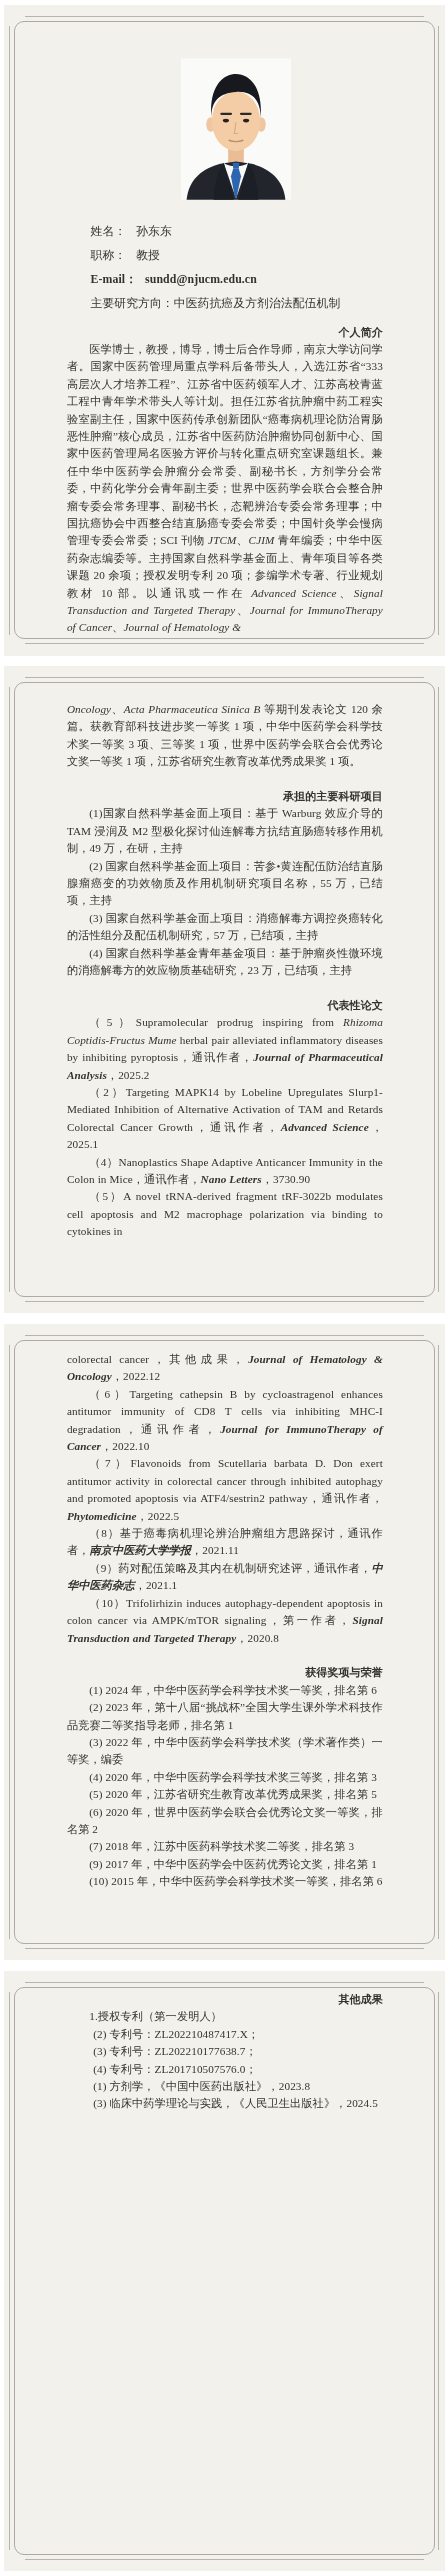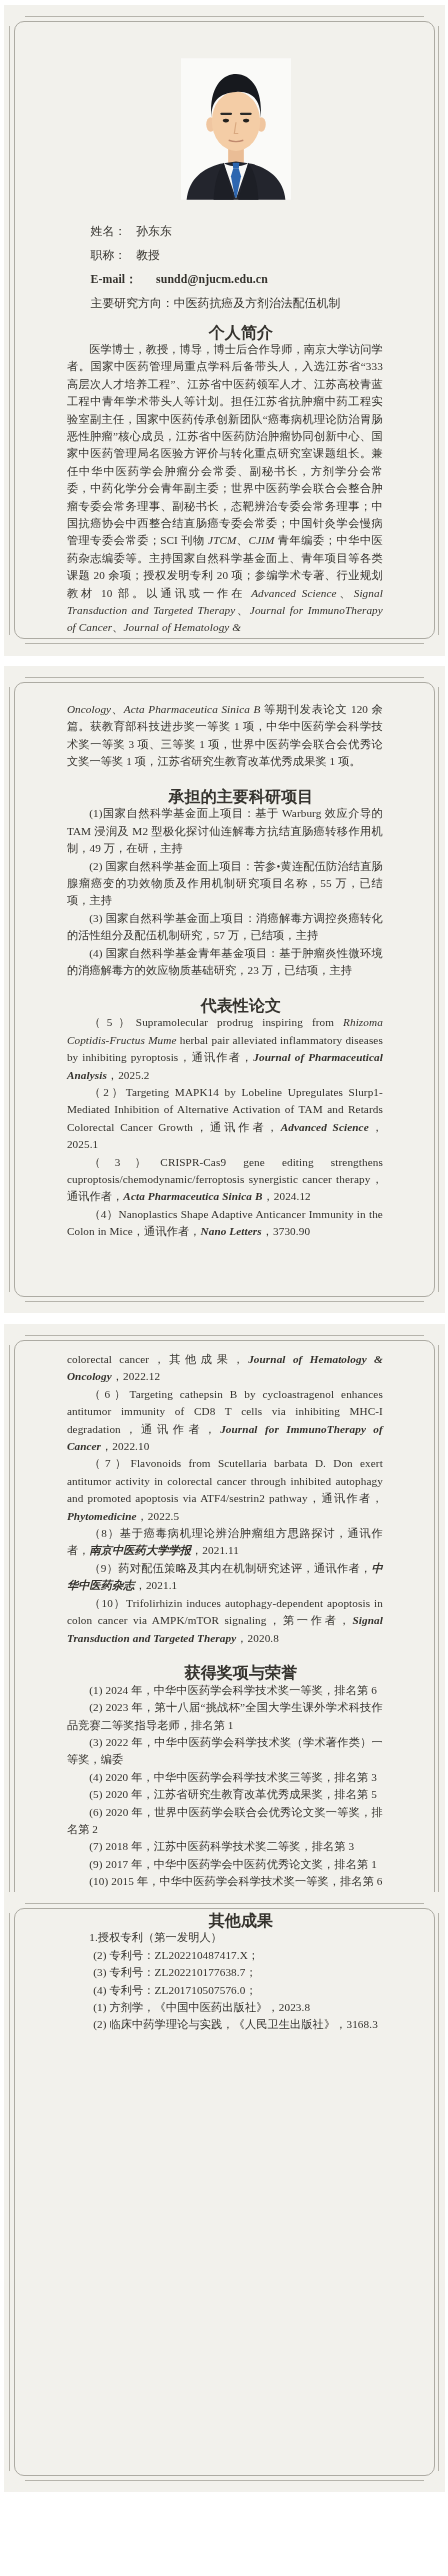--- a/index.html
+++ b/index.html
@@ -2,49 +2,49 @@
 <html style="font-size:9px"><head>
 <meta charset="utf-8">
 <style>
   html,body{margin:0;padding:0;background:#ffffff;}
   .canvas{position:relative;width:449px;height:2576px;background:#ffffff;
           font-family:"Liberation Serif","DejaVu Serif",serif;color:#35332e;}
   .page{position:absolute;left:3.9px;width:441px;background:#f2f1ec;overflow:hidden;}
   #page1{top:4.5px;height:651px}
   #page2{top:666px;height:647px}
   #page3{top:1324px;height:636px}
-  #page4{top:1892px;height:600px}
+  #page4{top:1971px;height:600px}
 
   
   .f-top,.f-bottom{position:absolute;left:21px;right:21px;height:0;border-top:0.6px solid #b6b4ac;}
   .f-top{top:11.2px}.f-bottom{bottom:11.2px}
   .f-left,.f-right{position:absolute;top:21px;bottom:21px;width:0;border-left:0.6px solid #b6b4ac;}
   .f-left{left:5.6px}.f-right{right:5.6px}
   .f-inner{position:absolute;left:10px;right:10px;top:16.3px;bottom:16.3px;
            border:0.6px solid #adaba3;border-radius:10px;}
 
   .content{position:relative;padding:0 62px 8px 63px;font-size:11.2px;line-height:17.4px;
            text-align:justify;letter-spacing:0.1px;}
   .c2{padding-top:35px}.c3{padding-top:27px}.c4{padding-top:20px}
   .body{margin:0;}
   .indent{text-indent:2em;}
   .indent-item{text-indent:2.35em;}
-  .sec-heading{margin:17.4px 0 0;font-weight:bold;font-size:16px;line-height:17.4px;
-               text-indent:2em;text-align:center;}
+  .sec-heading{margin:17.4px 0 0;font-weight:bold;font-size:11px;line-height:17.4px;
+               text-indent:2em;text-align:right;}
   .sec-heading.first{margin-top:9px;}
   .sec-heading.flush{margin-top:0;}
   .run-i{font-style:italic;}
   .run-bi{font-style:italic;font-weight:bold;}
 
   .portrait{display:block;width:110px;height:142px;margin:53px 0 0 114px;}
   .id-block{margin-top:19px;}
   .id-line{margin:0;font-size:11.8px;line-height:24px;text-indent:2em;text-align:left;}
   .id-line.bold{font-weight:bold;}
   .id-value.wide{margin-left:10px;}
-  .id-value.narrow{margin-left:19px;}
+  .id-value.narrow{margin-left:8px;}
 </style>
 </head>
 <body>
 
 <div class="canvas">
 
   <section class="page" id="page1">
     <i class="f-top"></i>
     <i class="f-bottom"></i>
     <i class="f-left"></i>
@@ -91,22 +91,22 @@
     <div class="content c2">
       <p class="body"><span class="run-i">Oncology</span><span>、</span><span class="run-i">Acta Pharmaceutica Sinica B</span><span> 等期刊发表论文 120 余篇。获教育部科技进步奖一等奖 1 项，中华中医药学会科学技术奖一等奖 3 项、三等奖 1 项，世界中医药学会联合会优秀论文奖一等奖 1 项，江苏省研究生教育改革优秀成果奖 1 项。</span></p>
       <h3 class="sec-heading">承担的主要科研项目</h3>
       <p class="body indent">(1)国家自然科学基金面上项目：基于 Warburg 效应介导的 TAM 浸润及 M2 型极化探讨仙连解毒方抗结直肠癌转移作用机制，49 万，在研，主持</p>
       <p class="body indent">(2) 国家自然科学基金面上项目：苦参•黄连配伍防治结直肠腺瘤癌变的功效物质及作用机制研究项目名称，55 万，已结项，主持</p>
       <p class="body indent">(3) 国家自然科学基金面上项目：消癌解毒方调控炎癌转化的活性组分及配伍机制研究，57 万，已结项，主持</p>
       <p class="body indent">(4) 国家自然科学基金青年基金项目：基于肿瘤炎性微环境的消癌解毒方的效应物质基础研究，23 万，已结项，主持</p>
       <h3 class="sec-heading">代表性论文</h3>
       <p class="body indent"><span>（5）Supramolecular prodrug inspiring from </span><span class="run-i">Rhizoma Coptidis-Fructus Mume</span><span> herbal pair alleviated inflammatory diseases by inhibiting pyroptosis，通讯作者，</span><span class="run-bi">Journal of Pharmaceutical Analysis</span><span>，2025.2</span></p>
       <p class="body indent"><span>（2）Targeting MAPK14 by Lobeline Upregulates Slurp1-Mediated Inhibition of Alternative Activation of TAM and Retards Colorectal Cancer Growth，通讯作者，</span><span class="run-bi">Advanced Science</span><span>，2025.1</span></p>
-      <p class="body indent"><span>（3）CRISPR-Cas9 gene editing strengthens cuproptosis/chemodynamic/ferroptosis synergistic cancer therapy，通讯作者，</span><span class="run-bi">Acta Pharmaceutica Sinica B</span><span>，2024.12</span></p>
       <p class="body indent"><span>（4）Nanoplastics Shape Adaptive Anticancer Immunity in the Colon in Mice，通讯作者，</span><span class="run-bi">Nano Letters</span><span>，3730.90</span></p>
+      <p class="body indent"><span>（5）A novel tRNA-derived fragment tRF-3022b modulates cell apoptosis and M2 macrophage polarization via binding to cytokines in</span></p>
     </div>
   </section>
 
   <section class="page" id="page3">
     <i class="f-top"></i>
     <i class="f-bottom"></i>
     <i class="f-left"></i>
     <i class="f-right"></i>
     <i class="f-inner"></i>
     <div class="content c3">
@@ -135,18 +135,18 @@
     <i class="f-left"></i>
     <i class="f-right"></i>
     <i class="f-inner"></i>
     <div class="content c4">
       <h3 class="sec-heading flush">其他成果</h3>
       <p class="body indent">1.授权专利（第一发明人）</p>
       <p class="body indent-item">(2) 专利号：ZL202210487417.X；</p>
       <p class="body indent-item">(3) 专利号：ZL202210177638.7；</p>
       <p class="body indent-item">(4) 专利号：ZL201710507576.0；</p>
       <p class="body indent-item">(1) 方剂学，《中国中医药出版社》，2023.8</p>
-      <p class="body indent-item">(2) 临床中药学理论与实践，《人民卫生出版社》，3168.3</p>
+      <p class="body indent-item">(3) 临床中药学理论与实践，《人民卫生出版社》，2024.5</p>
     </div>
   </section>
 
 </div>
 
 
 </body></html>

